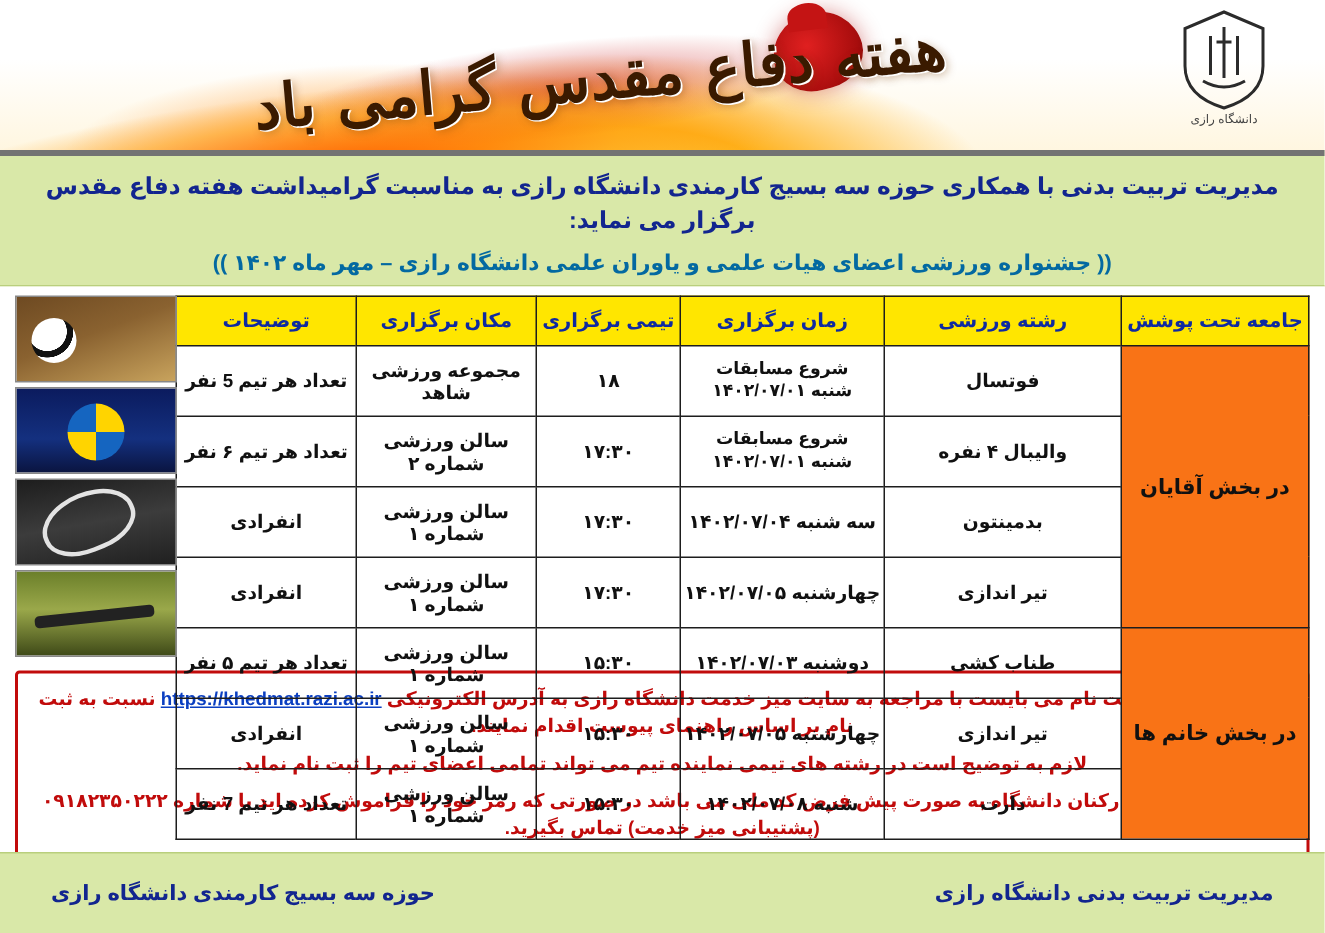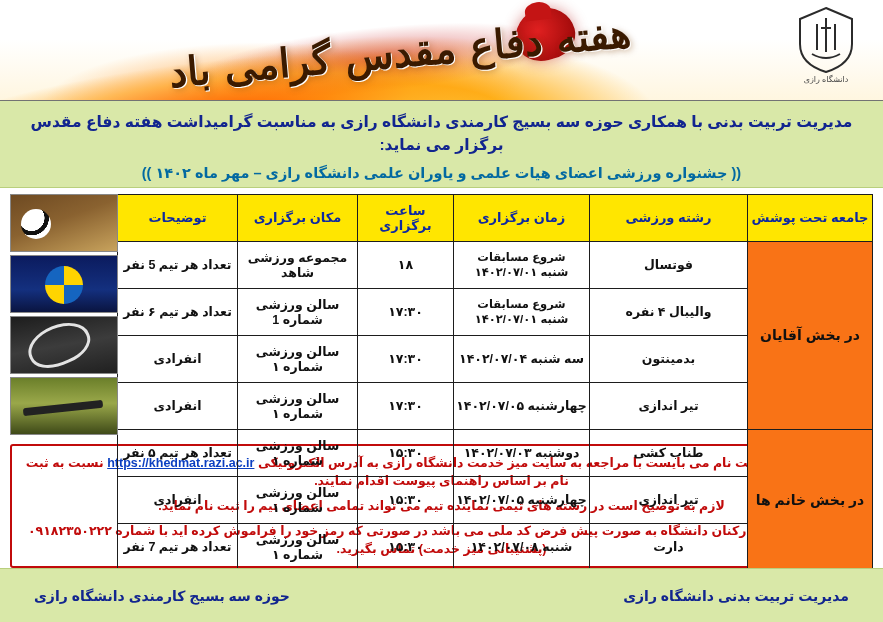--- a/index.html
+++ b/index.html
@@ -55,32 +55,32 @@
     font-family:"DejaVu Serif","Liberation Serif",serif;
     font-weight:bold;
     font-size:40px;
     color:#3a1a00;
     transform: rotate(-5deg);
     text-shadow: 1px 1px 0 #fff, 2px 2px 6px rgba(120,60,0,.35);
     letter-spacing:1px;
     white-space:nowrap;
   }
   .logo {
-    position:absolute; right:18px; top:6px; width:78px; height:86px;
+    position:absolute; right:28px; top:6px; width:78px; height:86px;
     display:flex; flex-direction:column; align-items:center; justify-content:flex-start;
   }
   .logo svg { display:block; }
   .logo .logo-caption {
     font-size:8px; color:#444; margin-top:1px; white-space:nowrap;
   }
 
   
   .green-band {
     background:#d9e8a8;
-    border-top:1px solid #737373;
+    border-top:4px solid #737373;
     border-bottom:1px solid #b9cf7d;
     padding:9px 14px 6px 14px;
     text-align:center;
   }
   .green-band .line1 {
     color:#12258f; font-weight:bold; font-size:15.5px; line-height:1.5;
   }
   .green-band .line2 {
     color:#0369a1; font-weight:bold; font-size:14.5px; margin-top:8px;
   }
@@ -218,21 +218,21 @@
             <col class="col-date">
           <col class="col-hour">
             <col class="col-place">
             <col class="col-desc">
         </colgroup>
         <thead>
           <tr>
             <th>جامعه تحت پوشش</th>
             <th>رشته ورزشی</th>
             <th>زمان برگزاری</th>
-            <th>ساعت برگزاری</th>
+            <th>تیمی برگزاری</th>
             <th>مکان برگزاری</th>
             <th>توضیحات</th>
           </tr>
         </thead>
         <tbody>
           <tr>
             <td class="group" rowspan="4">در بخش آقایان</td>
             <td>فوتسال</td>
             <td class="two-line">
               <div>شروع مسابقات</div>
@@ -242,21 +242,21 @@
             <td>مجموعه ورزشی شاهد</td>
             <td>تعداد هر تیم 5 نفر</td>
           </tr>
           <tr>
             <td>والیبال ۴ نفره</td>
             <td class="two-line">
               <div>شروع مسابقات</div>
               <div>شنبه ۱۴۰۲/۰۷/۰۱</div>
             </td>
             <td>۱۷:۳۰</td>
-            <td>سالن ورزشی شماره 1</td>
+            <td>سالن ورزشی شماره ۲</td>
             <td>تعداد هر تیم ۶ نفر</td>
           </tr>
           <tr>
             <td>بدمینتون</td>
             <td>سه شنبه ۱۴۰۲/۰۷/۰۴</td>
             <td>۱۷:۳۰</td>
             <td>سالن ورزشی شماره ۱</td>
             <td>انفرادی</td>
           </tr>
           <tr>

